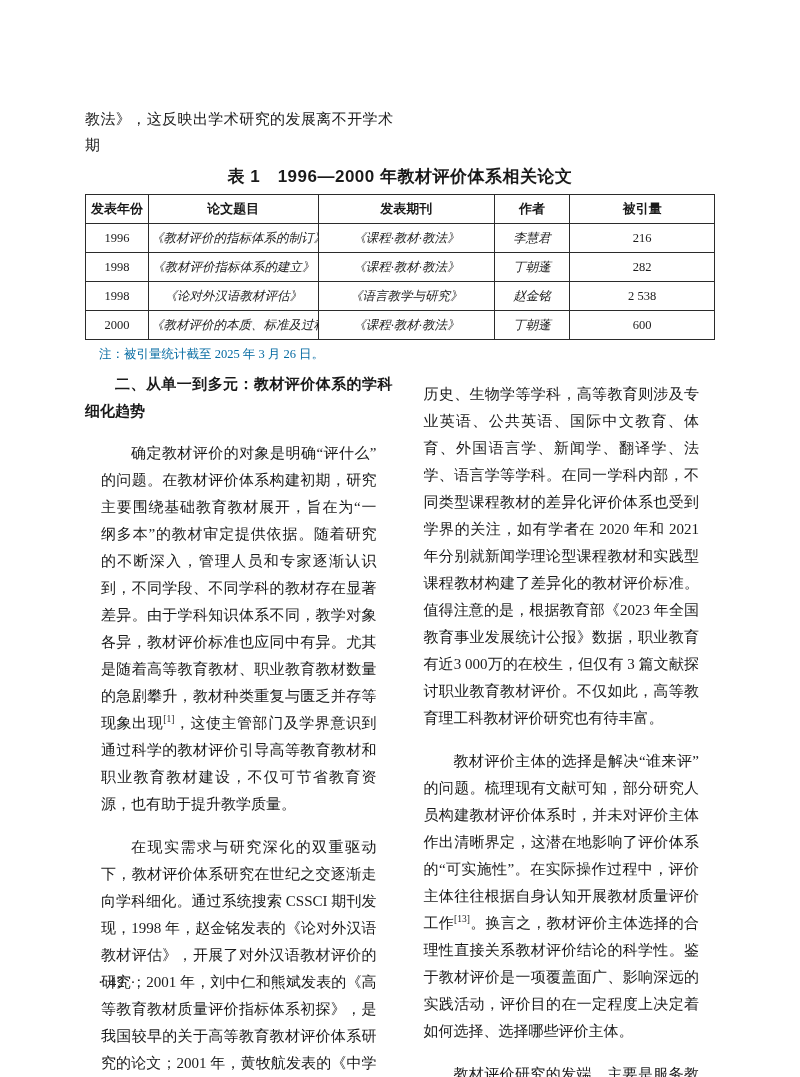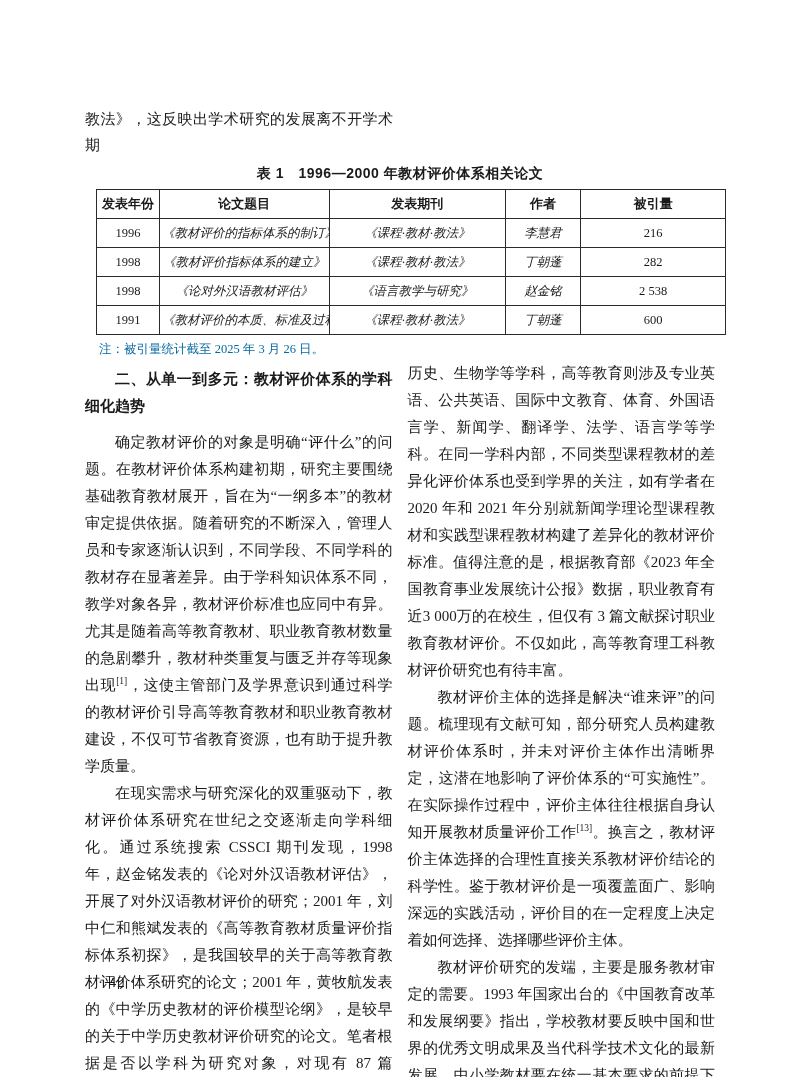--- a/index.html
+++ b/index.html
@@ -14,28 +14,27 @@
     width:800px;height:1077px;
     padding:106px 85px 0 85px;
     position:relative;
   }
   
   .top-line{display:flex;font-size:15px;line-height:26px;}
   .top-line .tl-left{width:308px;text-align:justify;text-justify:inter-ideograph;}
   .top-line .tl-right{width:307px;}
   
   .table-caption{
-    text-align:center;font-weight:bold;font-size:14px;
+    text-align:center;font-weight:bold;font-size:17px;
     font-family:"Liberation Sans","DejaVu Sans",sans-serif;
     margin:7px 0 6px 0;letter-spacing:.5px;
   }
   table.papers{
     width:100%;border-collapse:collapse;table-layout:fixed;
     font-size:12.5px;
-    margin-left:11px;
   }
   table.papers th,table.papers td{
     border:1px solid #2b2b2b;
     text-align:center;vertical-align:middle;
     height:26px;padding:1px 2px;
     overflow:hidden;white-space:nowrap;
   }
   table.papers{border:1.5px solid #1a1a1a;}
   table.papers th{
     font-weight:bold;font-size:13px;
@@ -43,21 +42,21 @@
   }
   td.kai{font-style:italic;}
   col.c-year{width:10%;} col.c-title{width:27%;} col.c-journal{width:28%;}
   col.c-author{width:12%;} col.c-cites{width:23%;}
   .table-note{
     font-size:12.5px;margin:6px 0 2px 14px;color:#0369a1;
   }
   
   .columns{display:flex;gap:15px;margin-top:2px;}
   .col{width:308px;font-size:15px;line-height:27px;text-align:justify;text-justify:inter-ideograph;}
-  .col p{margin:0;text-indent:2em;}
+  .col p{margin:16px;text-indent:2em;}
   .col p.cont{text-indent:0;}
   h3.sec{
     font-family:"Liberation Sans","DejaVu Sans",sans-serif;
     font-size:15px;line-height:27px;font-weight:bold;
     margin:5px 0 10px 0;text-indent:2em;text-align:justify;
   }
   h3.sec.centered{text-align:center;text-indent:0;margin:13px 0 13px 0;}
   sup.cite{font-size:9.5px;line-height:0;vertical-align:super;letter-spacing:0;}
   .page-number{
     position:absolute;left:98px;bottom:86px;
@@ -108,21 +107,21 @@
         <td>282</td>
       </tr>
       <tr>
         <td>1998</td>
         <td class="kai">《论对外汉语教材评估》</td>
         <td class="kai">《语言教学与研究》</td>
         <td class="kai">赵金铭</td>
         <td>2 538</td>
       </tr>
       <tr>
-        <td>1991</td>
+        <td>2000</td>
         <td class="kai">《教材评价的本质、标准及过程》</td>
         <td class="kai">《课程·教材·教法》</td>
         <td class="kai">丁朝蓬</td>
         <td>600</td>
       </tr>
     </tbody>
   </table>
 
   <div class="table-note">注：被引量统计截至 2025 年 3 月 26 日。</div>
 

